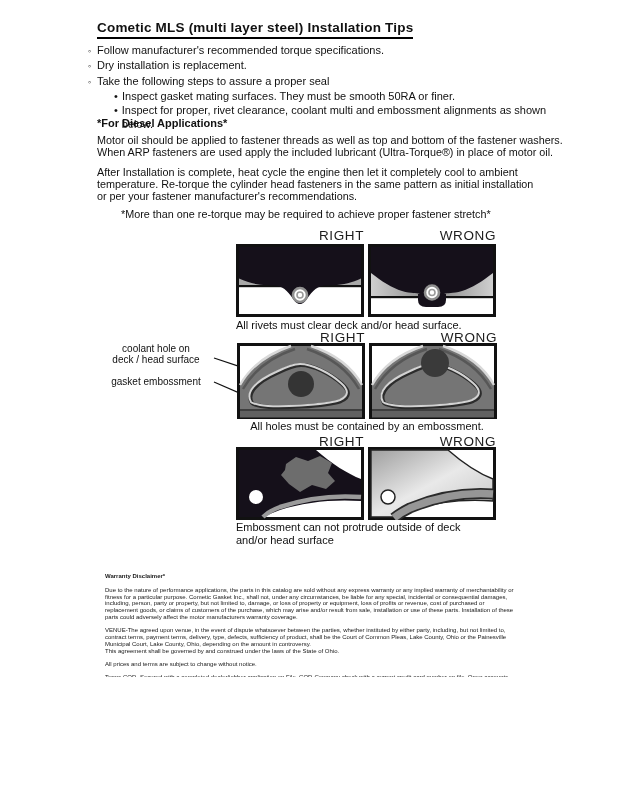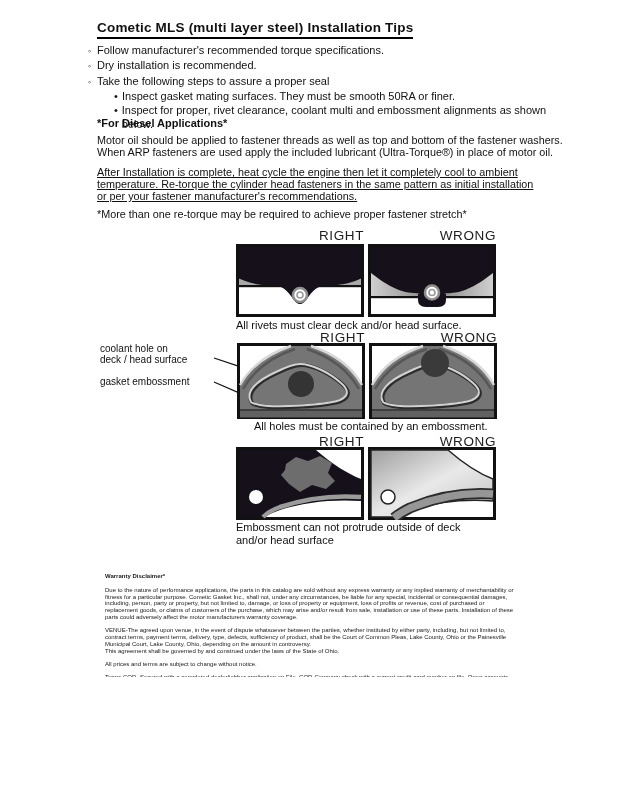--- a/index.html
+++ b/index.html
@@ -22,21 +22,21 @@
   .tips .m-dot { font-size:11px; width:8px; }
 
   .diesel-heading { position:absolute; left:97px; top:117px; font-size:11px; font-weight:bold; }
   .body-para { position:absolute; left:97px; width:478px; font-size:10.8px; line-height:12px; }
 
   .dg-label { position:absolute; width:128px; text-align:right; font-size:13.5px; letter-spacing:0.6px; color:#1c1c1c; }
   .panel { position:absolute; width:128px; }
   .panel svg { display:block; width:128px; }
   .caption { position:absolute; font-size:11px; line-height:12.5px; color:#111; }
 
-  .annot { position:absolute; font-size:10px; line-height:11.3px; text-align:left; color:#111; }
+  .annot { position:absolute; font-size:10px; line-height:11.3px; text-align:center; color:#111; }
   .annot-lines { position:absolute; }
 
   .legal { position:absolute; left:105px; top:573px; width:414px; font-size:6px; line-height:6.8px; color:#1a1a1a; }
   .legal .lg-head { font-weight:bold; margin:0 0 7px 0; }
   .legal p { margin:0 0 6.5px 0; }
 
   .footer-code { position:absolute; left:383px; top:760px; font-size:13.5px; color:#1a1a1a; }
 </style>
 </head>
 <body>
@@ -45,43 +45,43 @@
 
   <div class="doc-title">Cometic MLS (multi layer steel) Installation Tips</div>
 
   <div class="tips">
     <div class="row">
       <span class="m-open">◦</span>
       <span>Follow manufacturer's recommended torque specifications.</span>
     </div>
     <div class="row">
       <span class="m-open">◦</span>
-      <span>Dry installation is recommended.</span>
+      <span>Dry installation is replacement.</span>
     </div>
     <div class="row">
       <span class="m-open">◦</span>
       <span>Take the following steps to assure a proper seal</span>
     </div>
     <div class="row sub">
       <span class="m-dot">•</span>
       <span>Inspect gasket mating surfaces.  They must be smooth 50RA or finer.</span>
     </div>
     <div class="row sub">
       <span class="m-dot">•</span>
       <span>Inspect for proper, rivet clearance, coolant multi and embossment alignments as shown below.</span>
     </div>
   </div>
 
   <div class="diesel-heading">*For Diesel Applications*</div>
   <div class="body-para pre" style="top:134px;">Motor oil should be applied to fastener threads as well as top and bottom of the fastener washers.
 When ARP fasteners are used apply the included lubricant (Ultra-Torque®) in place of motor oil.</div>
-  <div class="body-para pre" style="top:166px;text-decoration:underline;">After Installation is complete, heat cycle the engine then let it completely cool to ambient
+  <div class="body-para pre" style="top:166px;">After Installation is complete, heat cycle the engine then let it completely cool to ambient
 temperature. Re-torque the cylinder head fasteners in the same pattern as initial installation
 or per your fastener manufacturer's recommendations.</div>
-  <div class="body-para" style="top:208px;">*More than one re-torque may be required to achieve proper fastener stretch*</div>
+  <div class="body-para" style="top:208px;margin-left:24px;">*More than one re-torque may be required to achieve proper fastener stretch*</div>
 
   <div class="dg-label" style="left:236px; top:228px;">RIGHT</div>
   <div class="dg-label" style="left:368px; top:228px;">WRONG</div>
 
   <div class="panel" style="left:236px; top:244px;">
     <svg viewBox="0 0 128 73">
       <rect x="1.5" y="1.5" width="125" height="70" fill="#ffffff" stroke="#111" stroke-width="3"></rect>
       <polygon points="3,33 42,41.5 3,41.5" fill="#a9a9a9"></polygon>
       <polygon points="125,33 86,41.5 125,41.5" fill="#a9a9a9"></polygon>
       <rect x="3" y="41" width="122" height="2.2" fill="#111"></rect>
@@ -154,21 +154,21 @@
       <path d="M58,6 Q22,18 6,46" stroke="#575757" stroke-width="2.4" fill="none"></path>
       <path d="M70,6 Q106,18 122,46" stroke="#575757" stroke-width="2.4" fill="none"></path>
       <rect x="3" y="66" width="122" height="2" fill="#3e3e3e"></rect>
       <rect x="3" y="68" width="122" height="6.5" fill="#616161"></rect>
       <path d="M15,60 C9,50 20,39 40,30 C52,24 58,22 64,22 C76,22 94,31 105,41 C113,48 113,54 104,58 C90,63 40,66 24,63 C19,62 16,61.5 15,60 Z" fill="none" stroke="#2c2c2c" stroke-width="4"></path>
       <path d="M14,59 C8,49 19,38 39,29 C51,23 57,21 63,21 C75,21 93,30 104,40 C112,47 112,53 103,57 C89,62 39,65 23,62 C18,61 15,60.5 14,59 Z" fill="none" stroke="#d2d2d2" stroke-width="2"></path>
       <circle cx="66" cy="20" r="14" fill="#3a3a3a"></circle>
     </svg>
   </div>
 
-  <div class="caption" style="left:254px; top:420px; width:260px; ">All holes must be contained by an embossment.</div>
+  <div class="caption" style="left:237px; top:420px; width:260px; text-align:center;">All holes must be contained by an embossment.</div>
 
   <div class="dg-label" style="left:236px; top:434px;">RIGHT</div>
   <div class="dg-label" style="left:368px; top:434px;">WRONG</div>
 
   <div class="panel" style="left:236px; top:447px;">
     <svg viewBox="0 0 128 73">
       <rect x="1.5" y="1.5" width="125" height="70" fill="#ffffff" stroke="#111" stroke-width="3"></rect>
       <path d="M3,3 H80 C96,17 112,27 125,32 L125,54 C98,52 68,55 44,63 Q33,67 28,70 L3,70 Z" fill="#15101a"></path>
       <path d="M125,50 C98,48 68,52 44,60 Q33,64 27,70" stroke="#9b9b9b" stroke-width="4.5" fill="none"></path>
       <polygon points="50,17 60,10 72,14 84,9 96,16 92,26 99,34 90,42 76,38 64,45 53,37 45,28 49,23" fill="#6d6d6d"></polygon>

